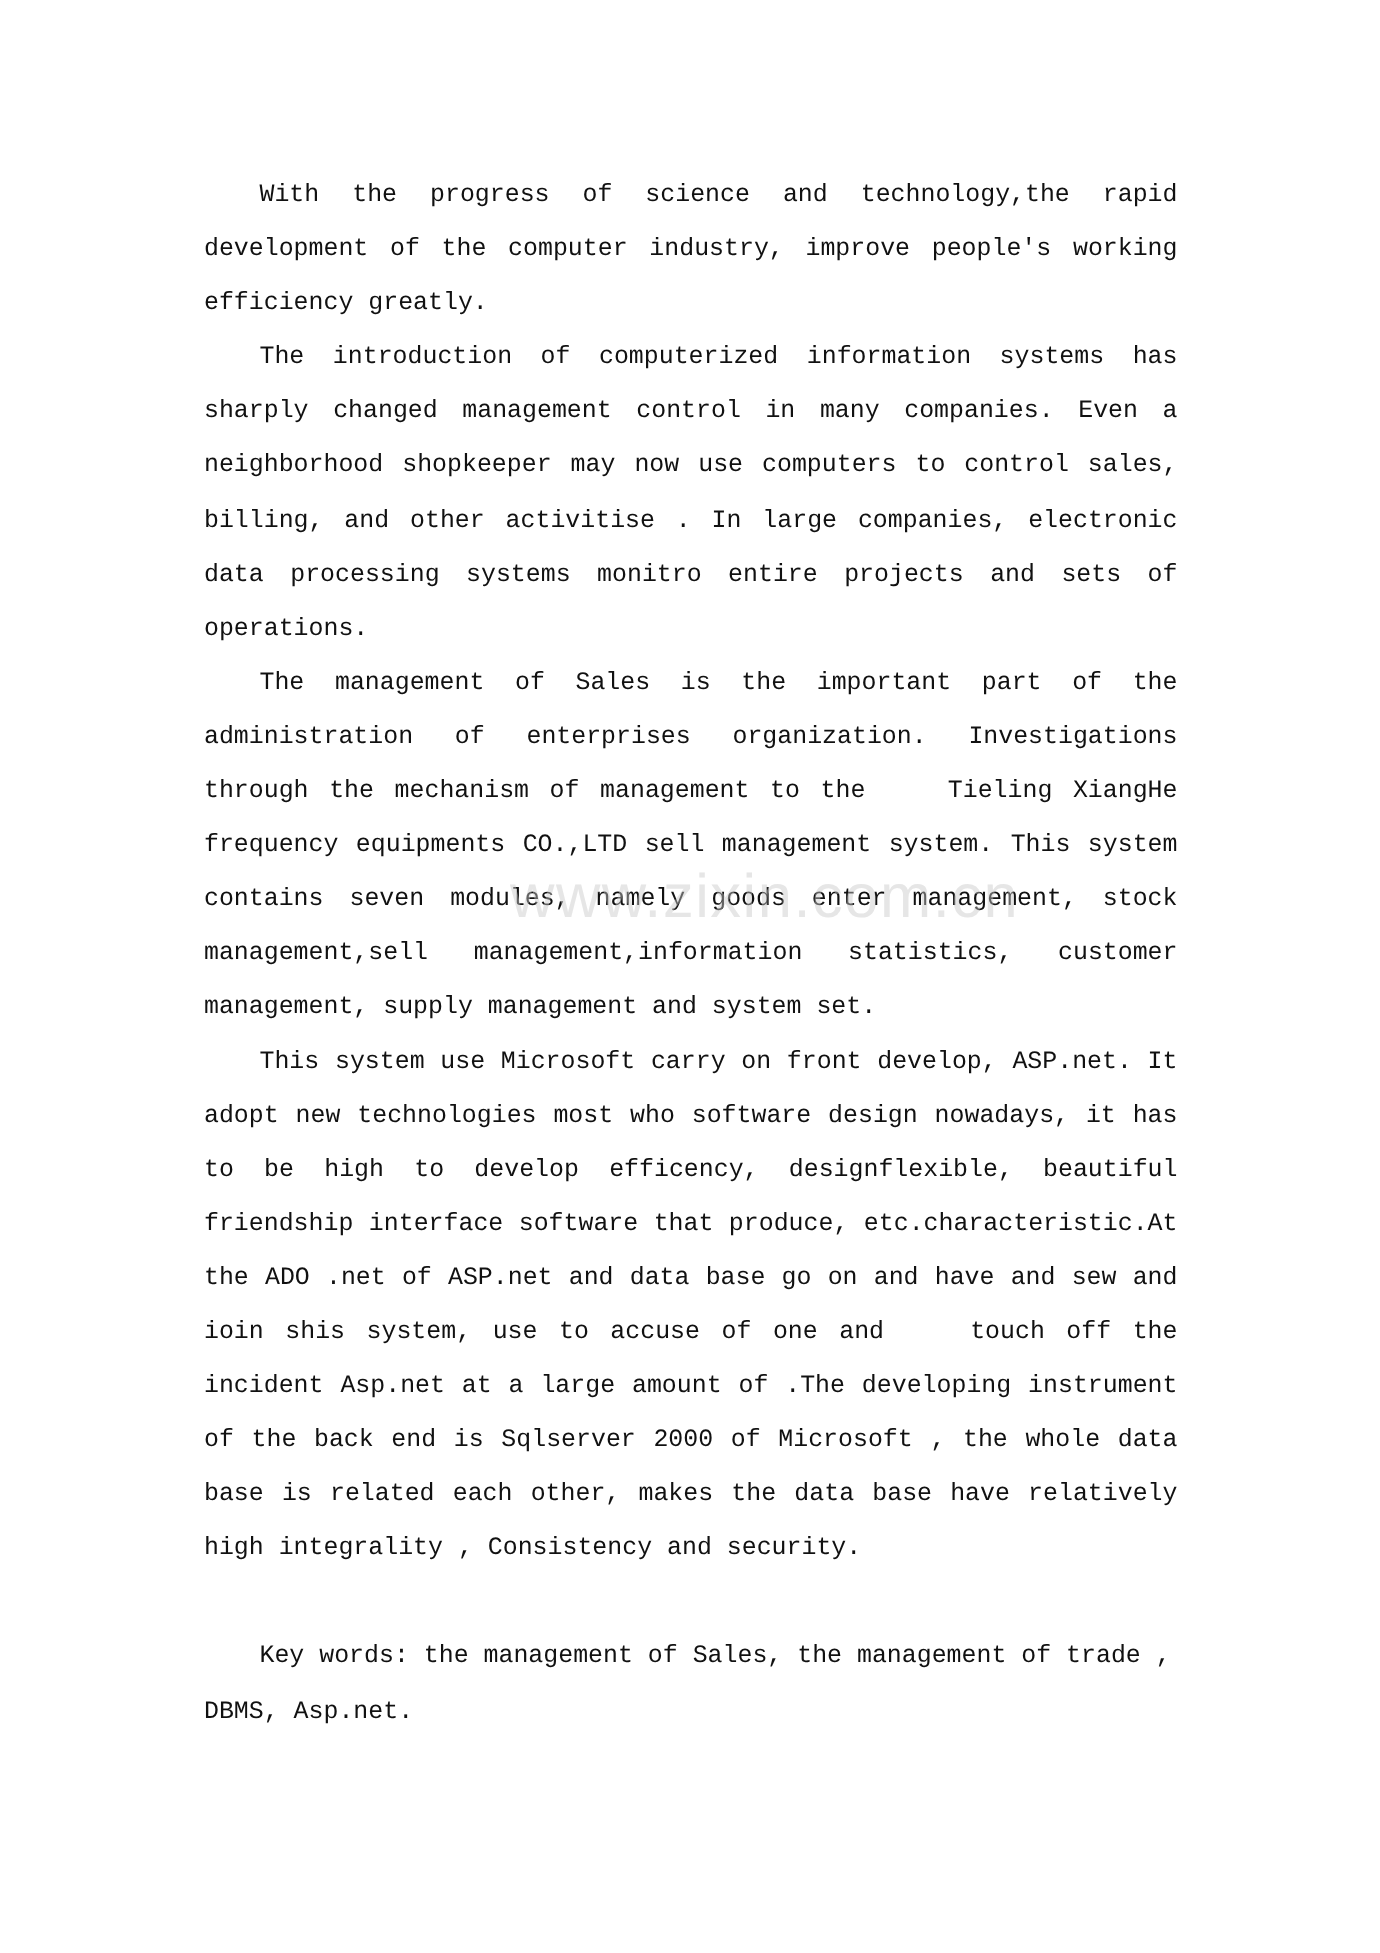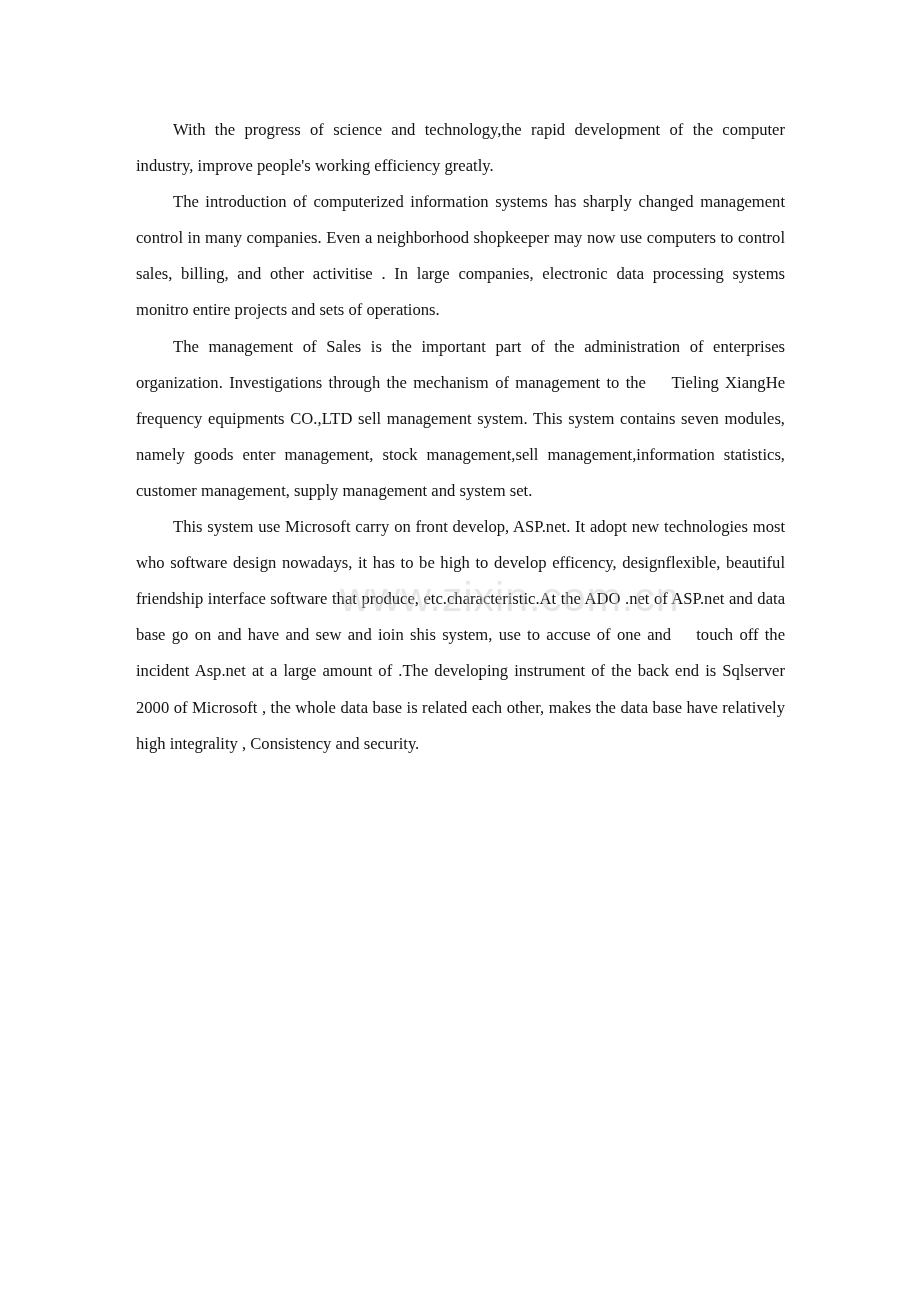--- a/index.html
+++ b/index.html
@@ -19,21 +19,21 @@
       top: 0;
       width: 920px;
       height: 1302px;
       background: #ffffff;
     }
     .content {
       position: absolute;
       left: 136px;
       top: 112px;
       width: 649px;
-      font-family: Liberation Serif, serif;
+      font-family: Liberation Mono, monospace;
       font-size: 16.6px;
       line-height: 36.1px;
       color: #111111;
     }
     .para {
       margin: 0;
       text-indent: 37px;
       text-align: justify;
       text-align-last: left;
     }
@@ -57,15 +57,16 @@
   </style>
 </head>
 <body>
 
 <div class="page">
   <div class="content">
     <p class="para">With the progress of science and technology,the rapid development of the computer industry, improve people's working efficiency greatly.</p>
     <p class="para">The introduction of computerized information systems has sharply changed management control in many companies. Even a neighborhood shopkeeper may now use computers to control sales, billing, and other activitise . In large companies, electronic data processing systems monitro entire projects and sets of operations.</p>
     <p class="para">The management of Sales is the important part of the administration of enterprises organization. Investigations through the mechanism of management to the &nbsp;&nbsp;&nbsp;Tieling XiangHe frequency equipments CO.,LTD sell management system. This system contains seven modules, namely goods enter management, stock management,sell management,information statistics, customer management, supply management and system set.</p>
     <p class="para">This system use Microsoft carry on front develop, ASP.net. It adopt new technologies most who software design nowadays, it has to be high to develop efficency, designflexible, beautiful friendship interface software that produce, etc.characteristic.At the ADO .net of ASP.net and data base go on and have and sew and ioin shis system, use to accuse of one and &nbsp;&nbsp;&nbsp;touch off the incident Asp.net at a large amount of .The developing instrument of the back end is Sqlserver 2000 of Microsoft , the whole data base is related each other, makes the data base have relatively high integrality , Consistency and security.</p>
+    <p class="keywords">Key words: the management of Sales, the management of trade , DBMS, Asp.net.</p>
   </div>
   <div class="watermark">www.zixin.com.cn</div>
 </div>
 
 </body></html>

